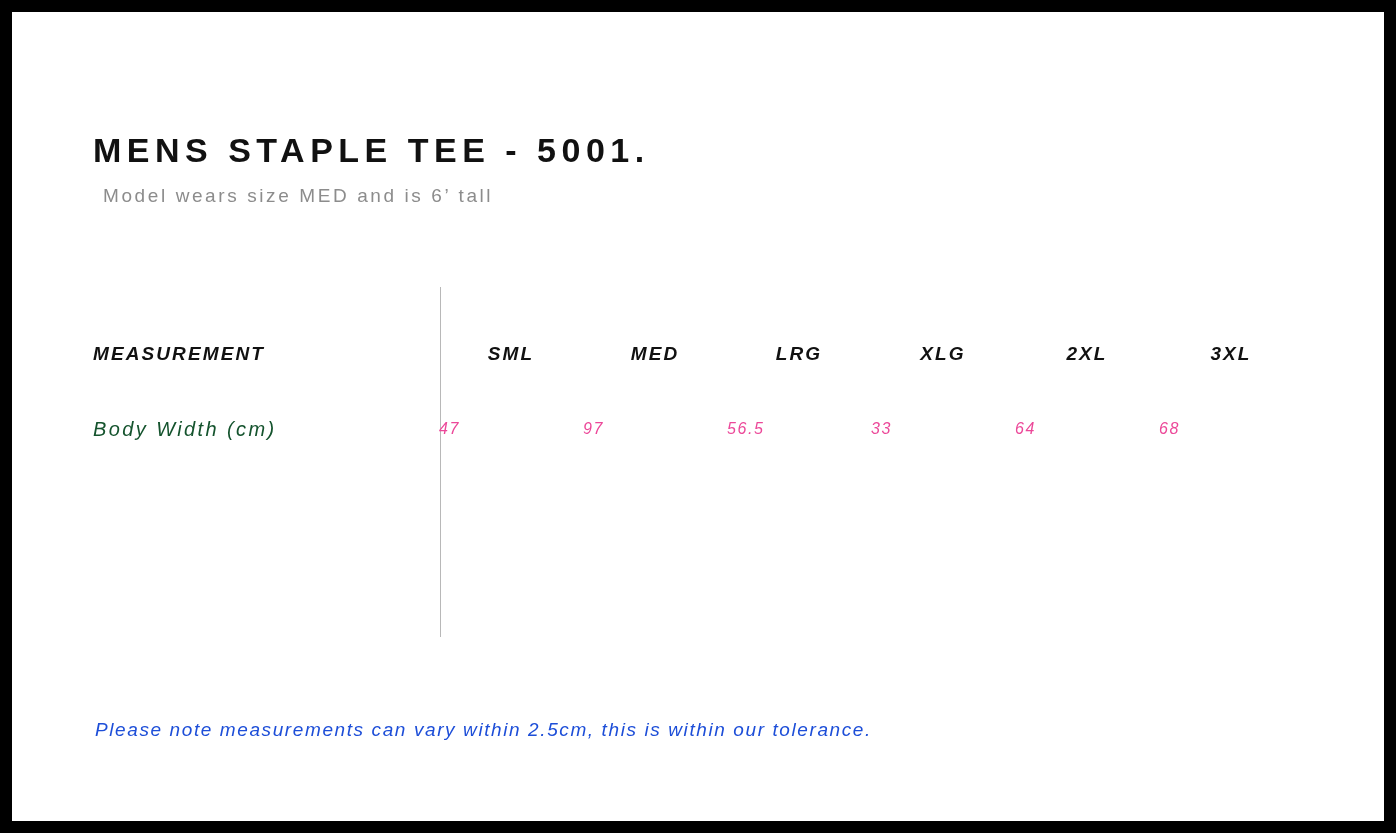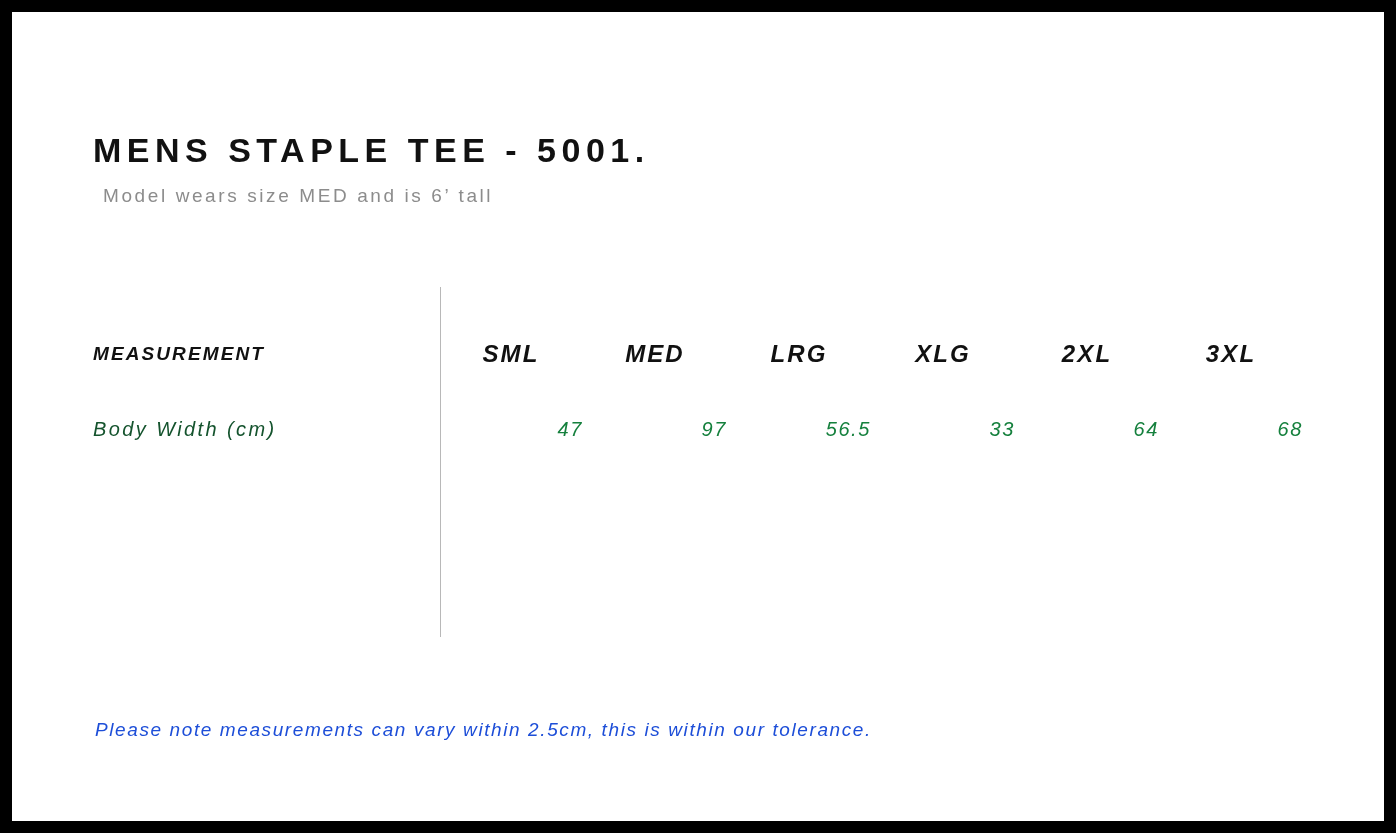--- a/index.html
+++ b/index.html
@@ -78,42 +78,42 @@
   .hdr-measure {
     text-align: left;
     font-size: 19px;
     font-weight: bold;
     letter-spacing: 2.1px;
     color: #111111;
     white-space: nowrap;
   }
   .hdr-size {
     text-align: center;
-    font-size: 24px;
+    font-size: 19px;
     font-weight: bold;
     letter-spacing: 2.1px;
     color: #111111;
     width: 144px;
   }
   .body-row td {
     height: 94px;
     vertical-align: middle;
   }
   .row-label {
     text-align: left;
     font-size: 20px;
     letter-spacing: 2.4px;
     color: #14532d;
     white-space: nowrap;
   }
   .cell-val {
-    text-align: right;
-    font-size: 20px;
+    text-align: left;
+    font-size: 16px;
     letter-spacing: 1.6px;
-    color: #15803d;
+    color: #ec4899;
     width: 144px;
   }
   .footnote {
     position: absolute;
     left: 2px;
     top: 707px;
     font-size: 19px;
     font-style: italic;
     letter-spacing: 1.6px;
     color: #1d4ed8;

